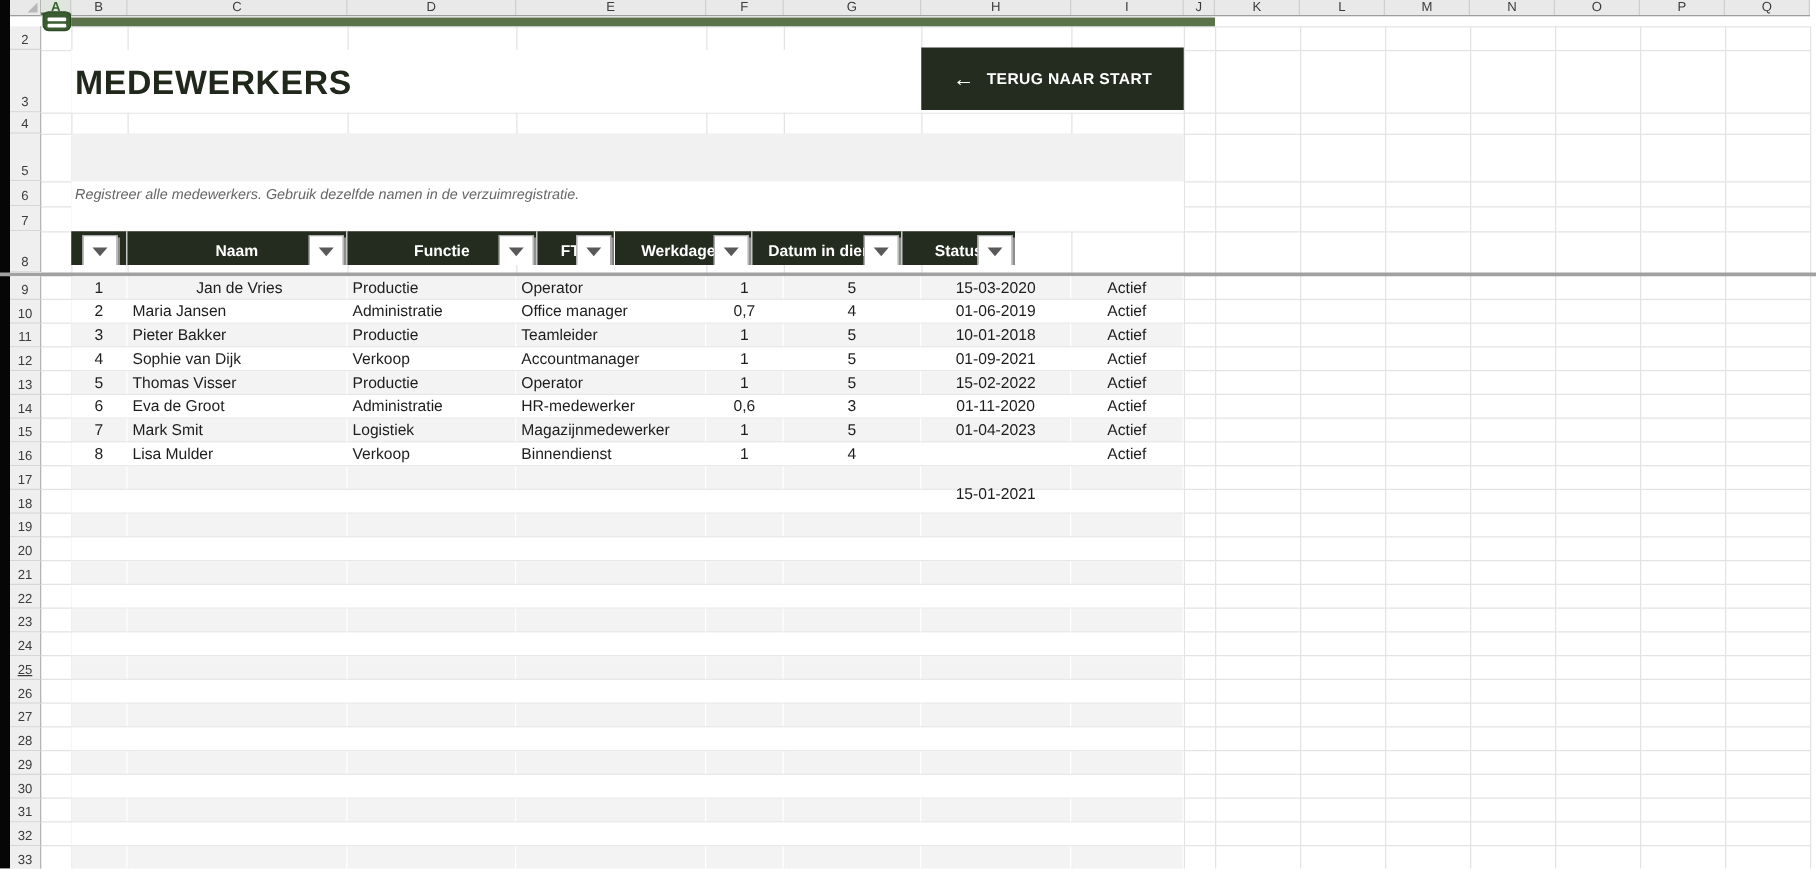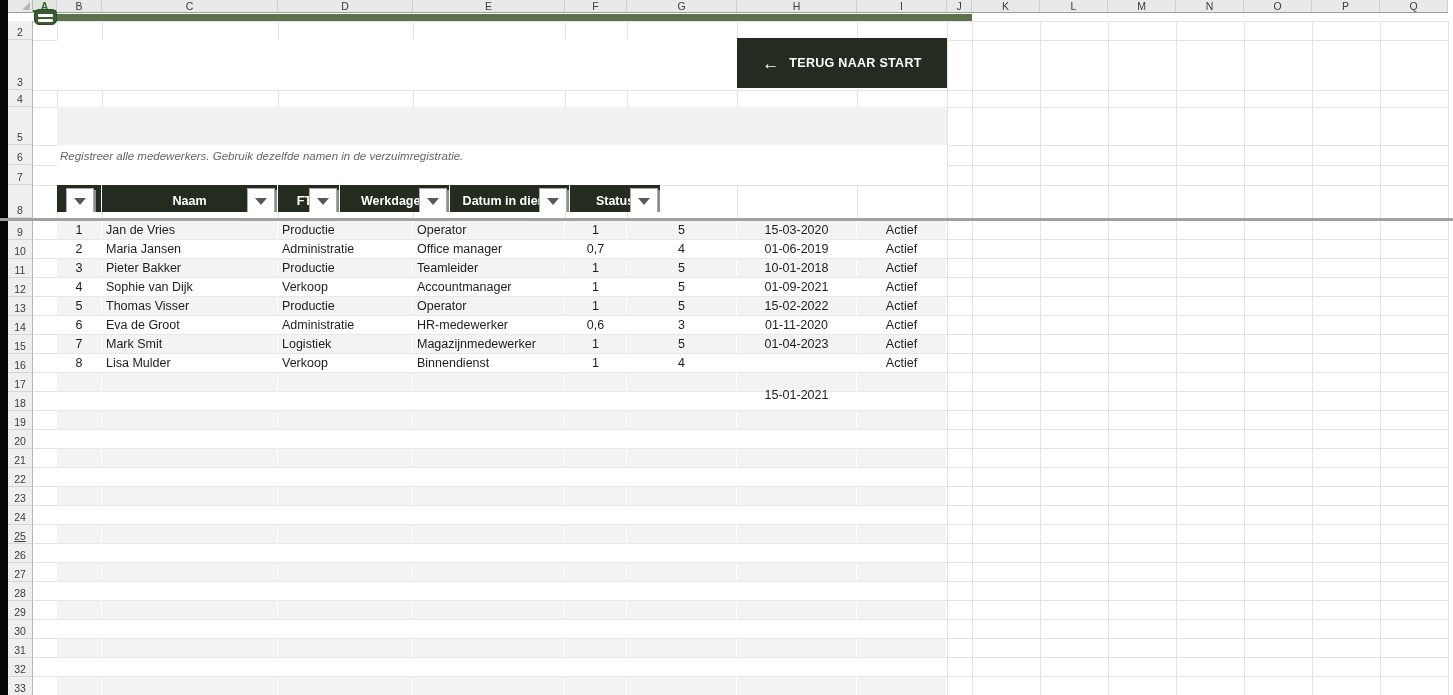--- a/index.html
+++ b/index.html
@@ -123,20 +123,21 @@
       <div class="gl-h abs" style="top: 676px; left: 33px; width: 1415px;"></div>
     </div>
 
   <div id="accent-bar" class="abs"></div>
   <div id="nav-shape" class="abs">
     <div class="bar b1"></div>
     <div class="bar b2"></div>
   </div>
 
   <div id="title-cover" class="abs"></div>
+  <div id="sheet-title" class="abs">MEDEWERKERS</div>
 
   <div id="back-button" class="abs">
     <span class="arrow">←</span>
     <span class="lbl">TERUG NAAR START</span>
   </div>
 
   <div id="section-band" class="abs"></div>
   <div id="instruction-cover" class="abs"></div>
   <div id="section-instruction" class="abs">Registreer alle medewerkers. Gebruik dezelfde namen in de verzuimregistratie.</div>
 
@@ -146,20 +147,26 @@
         <div class="filter-btn" style="left: 8.5px;">
           <div class="tri"></div>
         </div>
       </div>
       <div class="th" style="width: 176px;">
         <div class="hlbl">Naam</div>
         <div class="filter-btn" style="right: 2px;">
           <div class="tri"></div>
         </div>
       </div>
+      <div class="th" style="width: 152px;">
+        <div class="hlbl">Functie</div>
+        <div class="filter-btn" style="right: 2px;">
+          <div class="tri"></div>
+        </div>
+      </div>
       <div class="th" style="width: 62px;">
         <div class="hlbl">FTE</div>
         <div class="filter-btn" style="right: 2px;">
           <div class="tri"></div>
         </div>
       </div>
       <div class="th" style="width: 110px;">
         <div class="hlbl">Werkdagen</div>
         <div class="filter-btn" style="right: 2px;">
           <div class="tri"></div>
@@ -175,21 +182,21 @@
         <div class="hlbl">Status</div>
         <div class="filter-btn" style="right: 2px;">
           <div class="tri"></div>
         </div>
       </div>
     </div>
   <div id="freeze-line" class="abs"></div>
   <div id="table-body" class="abs">
       <div class="trow zebra">
         <div class="td center" style="width: 45px;">1</div>
-        <div class="td left" style="width: 176px;">Jan de Vries</div>
+        <div class="td left" style="width: 176px; text-align: center;">Jan de Vries</div>
         <div class="td left" style="width: 135px;">Productie</div>
         <div class="td left" style="width: 152px;">Operator</div>
         <div class="td center" style="width: 62px;">1</div>
         <div class="td center" style="width: 110px;">5</div>
         <div class="td center" style="width: 120px;">15-03-2020</div>
         <div class="td center" style="width: 90px;">Actief</div>
       </div>
       <div class="trow plain">
         <div class="td center" style="width: 45px;">2</div>
         <div class="td left" style="width: 176px;">Maria Jansen</div>

